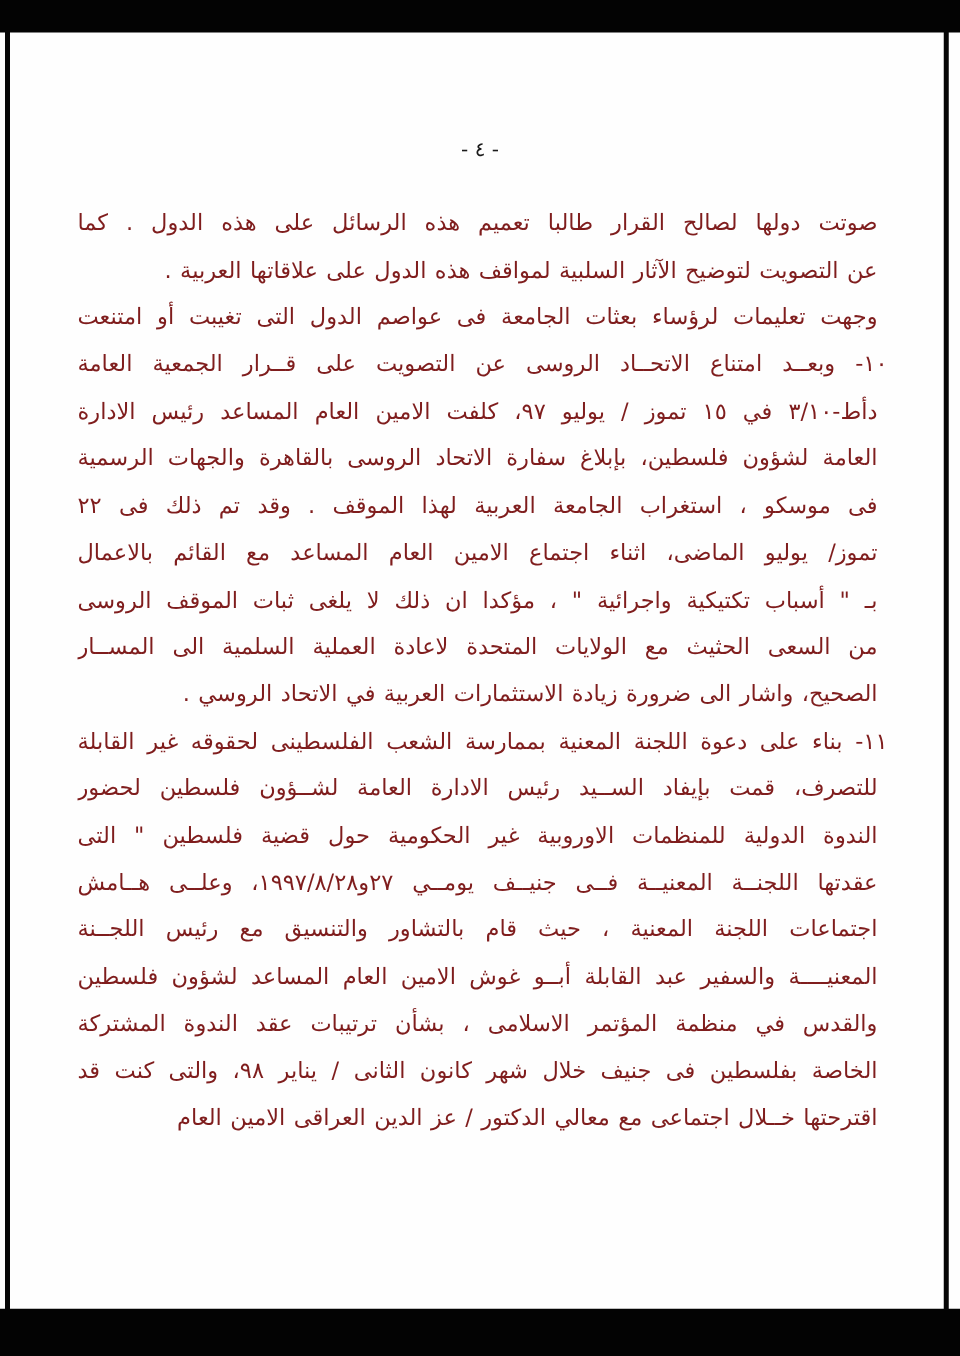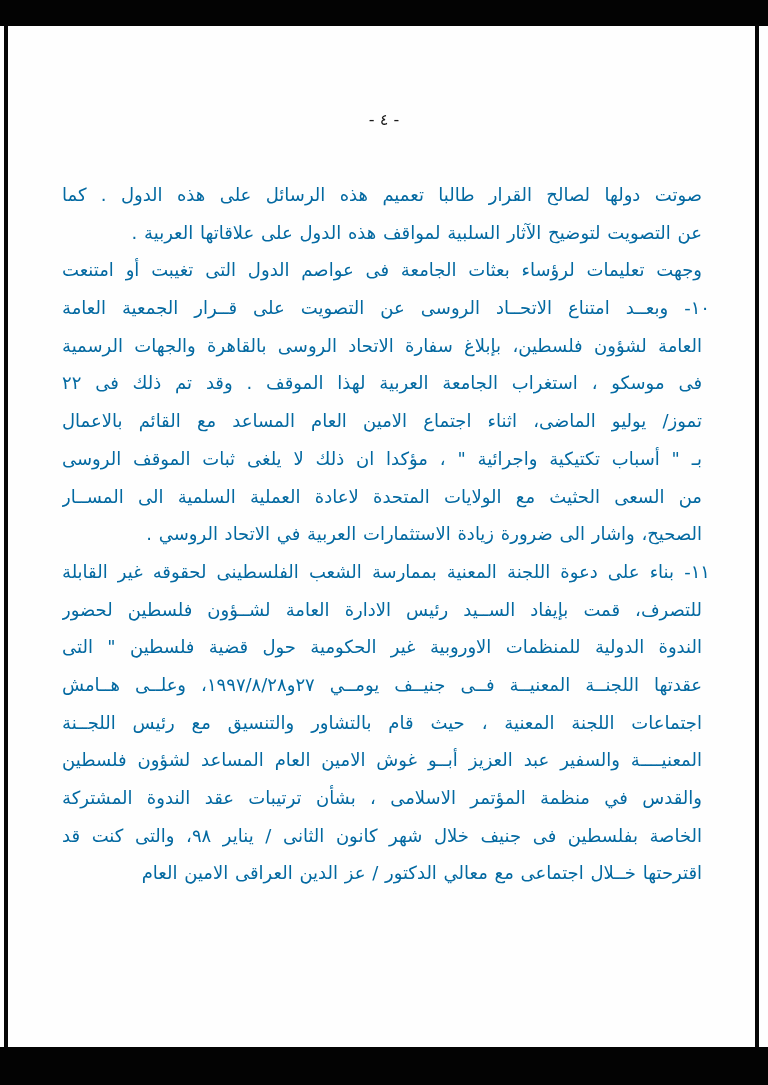--- a/index.html
+++ b/index.html
@@ -30,22 +30,22 @@
     top: 110px; left: 0; width: 100%;
     text-align: center;
     font-size: 16px;
     color: #1b1b1b;
     letter-spacing: 2px;
     direction: rtl;
   }
   
   .body-text {
     position: absolute;
-    top: 176px; right: 58px; left: 62px;
-    color: #0369a1;
+    top: 160px; right: 58px; left: 62px;
+    color: #7f1d1d;
     font-size: 18px;
     direction: rtl;
   }
   .ln {
     height: 37.7px;
     line-height: 37.7px;
     overflow: hidden;
     text-align: justify;
     padding-right: 8px;
     word-spacing: 1px;
@@ -63,30 +63,31 @@
   <div class="scan-edge left"></div>
   <div class="scan-edge right"></div>
 
   <div class="page-number">- ٤ -</div>
 
   <div class="body-text">
     <div class="ln j">صوتت دولها لصالح القرار طالبا تعميم هذه الرسائل على هذه الدول . كما</div>
     <div class="ln">عن التصويت لتوضيح الآثار السلبية لمواقف هذه الدول على علاقاتها العربية .</div>
     <div class="ln j">وجهت تعليمات لرؤساء بعثات الجامعة فى عواصم الدول التى تغيبت أو امتنعت</div>
     <div class="ln j item">١٠- وبعــد امتناع الاتحــاد الروسى عن التصويت على قــرار الجمعية العامة</div>
+    <div class="ln j">دأط-٣/١٠ في ١٥ تموز / يوليو ٩٧، كلفت الامين العام المساعد رئيس الادارة</div>
     <div class="ln j">العامة لشؤون فلسطين، بإبلاغ سفارة الاتحاد الروسى بالقاهرة والجهات الرسمية</div>
     <div class="ln j">فى موسكو ، استغراب الجامعة العربية لهذا الموقف . وقد تم ذلك فى ٢٢</div>
     <div class="ln j">تموز/ يوليو الماضى، اثناء اجتماع الامين العام المساعد مع القائم بالاعمال</div>
     <div class="ln j">بـ " أسباب تكتيكية واجرائية " ، مؤكدا ان ذلك لا يلغى ثبات الموقف الروسى</div>
     <div class="ln j">من السعى الحثيث مع الولايات المتحدة لاعادة العملية السلمية الى المســار</div>
     <div class="ln">الصحيح، واشار الى ضرورة زيادة الاستثمارات العربية في الاتحاد الروسي .</div>
     <div class="ln j item">١١- بناء على دعوة اللجنة المعنية بممارسة الشعب الفلسطينى لحقوقه غير القابلة</div>
     <div class="ln j">للتصرف، قمت بإيفاد الســيد رئيس الادارة العامة لشــؤون فلسطين لحضور</div>
     <div class="ln j">الندوة الدولية للمنظمات الاوروبية غير الحكومية حول قضية فلسطين " التى</div>
     <div class="ln j">عقدتها اللجنــة المعنيــة فــى جنيــف يومــي ٢٧و١٩٩٧/٨/٢٨، وعلــى هــامش</div>
     <div class="ln j">اجتماعات اللجنة المعنية ، حيث قام بالتشاور والتنسيق مع رئيس اللجــنة</div>
-    <div class="ln j">المعنيــــة والسفير عبد العزيز أبــو غوش الامين العام المساعد لشؤون فلسطين</div>
+    <div class="ln j">المعنيــــة والسفير عبد القابلة أبــو غوش الامين العام المساعد لشؤون فلسطين</div>
     <div class="ln j">والقدس في منظمة المؤتمر الاسلامى ، بشأن ترتيبات عقد الندوة المشتركة</div>
     <div class="ln j">الخاصة بفلسطين فى جنيف خلال شهر كانون الثانى / يناير ٩٨، والتى كنت قد</div>
     <div class="ln">اقترحتها خــلال اجتماعى مع معالي الدكتور / عز الدين العراقى الامين العام</div>
   </div>
 
 </div>
 
 </body></html>

